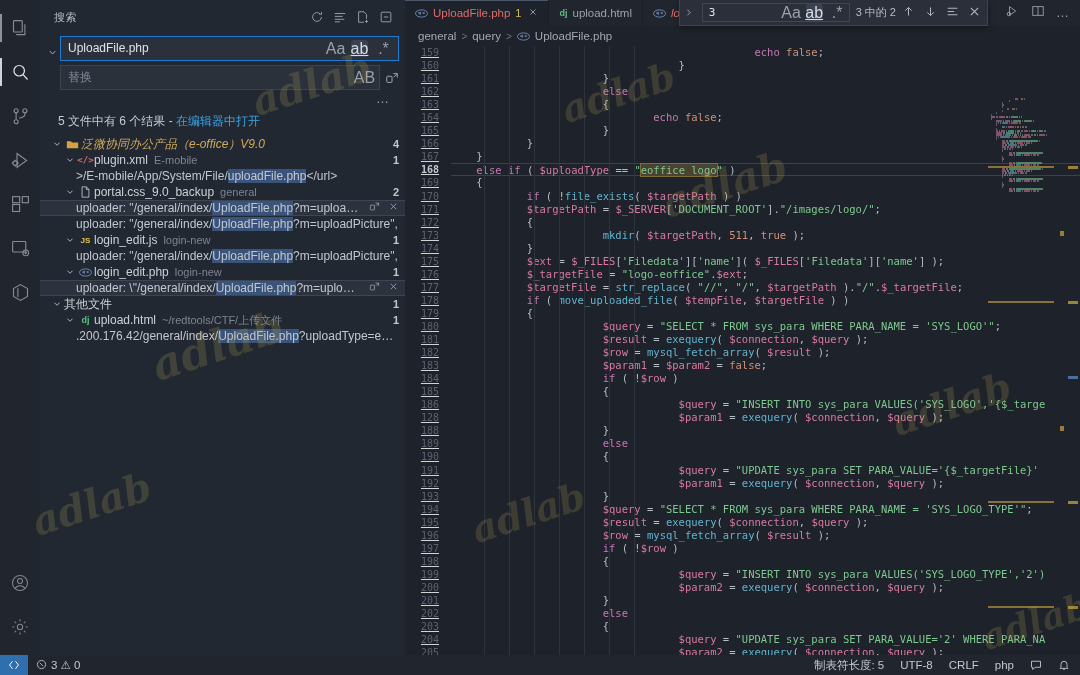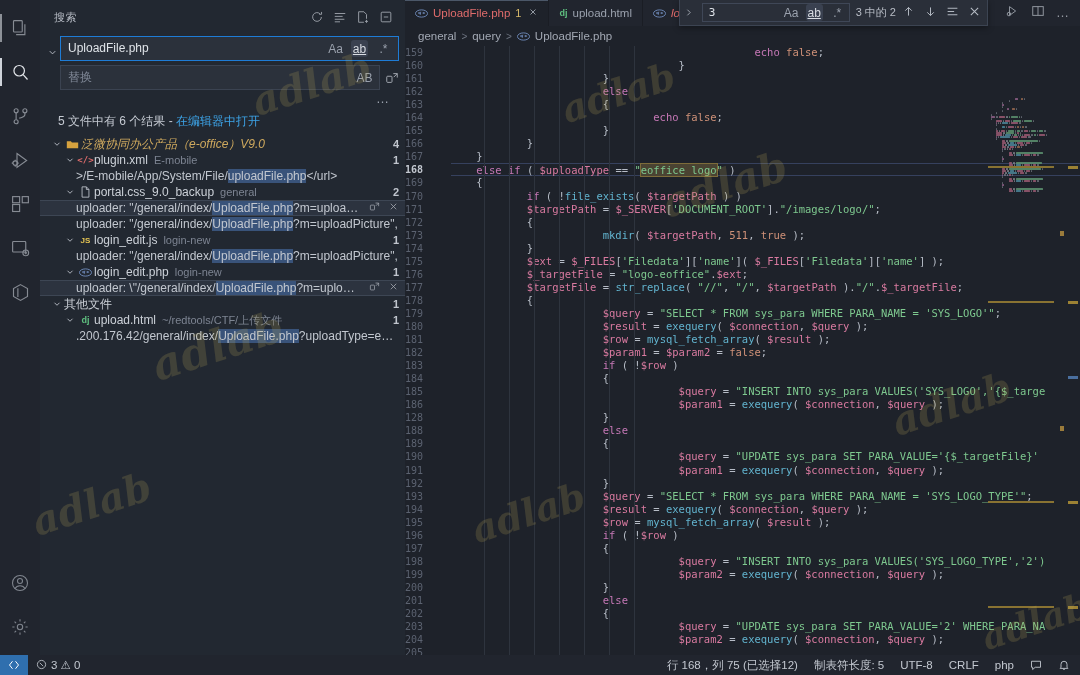--- a/index.html
+++ b/index.html
@@ -49,21 +49,21 @@
   }
   .field-box {
     flex: 1; height: 25px; background: #2b313b; border: 1px solid #3b4351;
     display: flex; align-items: center; padding: 0 4px 0 7px;
   }
   .field-box.focused { border-color: #1e7cd6; }
   .field-text { flex: 1; font-size: 12px; color: #dfe3e8; line-height: 23px; }
   .field-text.ph { color: #7f8796; }
   .field-opts { display: flex; gap: 7px; align-items: center; padding-right: 2px; }
   .opt {
-    font-size: 12px; color: #9aa1ad; width: 17px; height: 17px; display: flex;
+    font-size: 16px; color: #9aa1ad; width: 17px; height: 17px; display: flex;
     align-items: center; justify-content: center; border-radius: 3px;
   }
   .opt.on { background: #3a4150; color: #d8dce2; }
   .replace-extra { margin-left: 5px; display: flex; align-items: center; opacity: .8; }
   .more-dots { text-align: right; color: #9aa1ad; font-size: 13px; padding: 0 10px 2px 0; line-height: 10px; }
 
   .result-summary {
     font-size: 12px; color: #c5cad2; padding: 7px 0 6px 18px;
   }
   .result-summary a { color: #3da4e8; text-decoration: none; }
@@ -102,21 +102,21 @@
   .tabbar-spacer { flex: 1; }
   .tabbar-actions { display:flex; align-items:center; gap:11px; padding: 0 11px; opacity:.75; }
 
   .breadcrumb {
     height: 20px; display: flex; align-items: center; gap: 5px; padding-left: 13px;
     font-size: 11.5px; color: #a3a9b4;
   }
   .bc-sep { color: #6d7480; font-size: 10px; }
 
   .code-area { flex: 1; position: relative; overflow: hidden; display: flex; }
-  .gutter-lines { width: 46px; padding-right: 12px; flex-shrink: 0; }
+  .gutter-lines { width: 46px; text-align: right; padding-right: 12px; flex-shrink: 0; text-decoration: underline; }
   .codewrap { flex: 1; position: relative; overflow: hidden; }
   .codeline { height: 13.05px; line-height: 13.05px; white-space: pre; font-family: "DejaVu Sans Mono", "Liberation Mono", monospace; font-size: 10.5px; }
   .ln { color: #5b6270; font-size: 10px; font-family: "DejaVu Sans Mono", monospace; }
   .ln.cur { color: #c3c8d0; font-weight: bold; }
 
   
   .t-kw { color: #c678b6; }
   .t-var { color: #d97aa0; }
   .t-str { color: #7ec98f; }
   .t-fn { color: #62b4cf; }
@@ -606,20 +606,21 @@
               <div class="codeline" style="border-top: 1px solid rgb(54, 65, 94); border-bottom: 1px solid rgb(54, 65, 94); height: 13.05px;"><span class="t-plain">    </span><span class="t-kw">else if</span><span class="t-punct"> ( </span><span class="t-var">$uploadType</span><span class="t-op"> == </span><span class="t-str">"</span><span class="t-str find-match">eoffice_logo</span><span class="t-str">"</span><span class="t-punct"> )</span></div>
               <div class="codeline"><span class="t-plain">    </span><span class="t-punct">{</span></div>
               <div class="codeline"><span class="t-plain">            </span><span class="t-kw">if</span><span class="t-punct"> ( </span><span class="t-op">!</span><span class="t-fn">file_exists</span><span class="t-punct">( </span><span class="t-var">$targetPath</span><span class="t-punct"> ) )</span></div>
               <div class="codeline"><span class="t-plain">            </span><span class="t-var">$targetPath</span><span class="t-op"> = </span><span class="t-var">$_SERVER</span><span class="t-punct">[</span><span class="t-str">'DOCUMENT_ROOT'</span><span class="t-punct">].</span><span class="t-str">"/images/logo/"</span><span class="t-punct">;</span></div>
               <div class="codeline"><span class="t-plain">            </span><span class="t-punct">{</span></div>
               <div class="codeline"><span class="t-plain">                        </span><span class="t-fn">mkdir</span><span class="t-punct">( </span><span class="t-var">$targetPath</span><span class="t-punct">, </span><span class="t-num">511</span><span class="t-punct">, </span><span class="t-const">true</span><span class="t-punct"> );</span></div>
               <div class="codeline"><span class="t-plain">            </span><span class="t-punct">}</span></div>
               <div class="codeline"><span class="t-plain">            </span><span class="t-var">$ext</span><span class="t-op"> = </span><span class="t-var">$_FILES</span><span class="t-punct">[</span><span class="t-str">'Filedata'</span><span class="t-punct">][</span><span class="t-str">'name'</span><span class="t-punct">]( </span><span class="t-var">$_FILES</span><span class="t-punct">[</span><span class="t-str">'Filedata'</span><span class="t-punct">][</span><span class="t-str">'name'</span><span class="t-punct">] );</span></div>
               <div class="codeline"><span class="t-plain">            </span><span class="t-var">$_targetFile</span><span class="t-op"> = </span><span class="t-str">"logo-eoffice"</span><span class="t-punct">.</span><span class="t-var">$ext</span><span class="t-punct">;</span></div>
               <div class="codeline"><span class="t-plain">            </span><span class="t-var">$targetFile</span><span class="t-op"> = </span><span class="t-fn">str_replace</span><span class="t-punct">( </span><span class="t-str">"//"</span><span class="t-punct">, </span><span class="t-str">"/"</span><span class="t-punct">, </span><span class="t-var">$targetPath</span><span class="t-punct"> ).</span><span class="t-str">"/"</span><span class="t-punct">.</span><span class="t-var">$_targetFile</span><span class="t-punct">;</span></div>
+              <div class="codeline"><span class="t-plain">            </span><span class="t-kw">if</span><span class="t-punct"> ( </span><span class="t-fn">move_uploaded_file</span><span class="t-punct">( </span><span class="t-var">$tempFile</span><span class="t-punct">, </span><span class="t-var">$targetFile</span><span class="t-punct"> ) )</span></div>
               <div class="codeline"><span class="t-plain">            </span><span class="t-punct">{</span></div>
               <div class="codeline"><span class="t-plain">                        </span><span class="t-var">$query</span><span class="t-op"> = </span><span class="t-str">"SELECT * FROM sys_para WHERE PARA_NAME = 'SYS_LOGO'"</span><span class="t-punct">;</span></div>
               <div class="codeline"><span class="t-plain">                        </span><span class="t-var">$result</span><span class="t-op"> = </span><span class="t-fn">exequery</span><span class="t-punct">( </span><span class="t-var">$connection</span><span class="t-punct">, </span><span class="t-var">$query</span><span class="t-punct"> );</span></div>
               <div class="codeline"><span class="t-plain">                        </span><span class="t-var">$row</span><span class="t-op"> = </span><span class="t-fn">mysql_fetch_array</span><span class="t-punct">( </span><span class="t-var">$result</span><span class="t-punct"> );</span></div>
               <div class="codeline"><span class="t-plain">                        </span><span class="t-var">$param1</span><span class="t-op"> = </span><span class="t-var">$param2</span><span class="t-op"> = </span><span class="t-const">false</span><span class="t-punct">;</span></div>
               <div class="codeline"><span class="t-plain">                        </span><span class="t-kw">if</span><span class="t-punct"> ( </span><span class="t-op">!</span><span class="t-var">$row</span><span class="t-punct"> )</span></div>
               <div class="codeline"><span class="t-plain">                        </span><span class="t-punct">{</span></div>
               <div class="codeline"><span class="t-plain">                                    </span><span class="t-var">$query</span><span class="t-op"> = </span><span class="t-str">"INSERT INTO sys_para VALUES('SYS_LOGO','{$_targe</span></div>
               <div class="codeline"><span class="t-plain">                                    </span><span class="t-var">$param1</span><span class="t-op"> = </span><span class="t-fn">exequery</span><span class="t-punct">( </span><span class="t-var">$connection</span><span class="t-punct">, </span><span class="t-var">$query</span><span class="t-punct"> );</span></div>
               <div class="codeline"><span class="t-plain">                        </span><span class="t-punct">}</span></div>
@@ -1044,21 +1045,20 @@
     <div class="sb-item">
       <span>
         <svg width="11" height="11" viewBox="0 0 16 16" fill="none" stroke="#c3c8d0" stroke-width="1.2">
           <circle cx="8" cy="8" r="6"></circle>
             <path d="M5.6 5.6l4.8 4.8"></path>
           </svg></span>
       <span>3 ⚠ 0</span>
     </div>
 
     <div class="sb-right">
-      <div class="sb-item">行 168，列 75 (已选择12)</div>
       <div class="sb-item">制表符长度: 5</div>
       <div class="sb-item">UTF-8</div>
       <div class="sb-item">CRLF</div>
       <div class="sb-item">php</div>
       <div class="sb-item">
         <svg width="12" height="12" viewBox="0 0 16 16" fill="none" stroke="#c3c8d0" stroke-width="1.2">
           <path d="M2 3h12v8H7l-3.5 3V11H2z"></path>
           </svg>
       </div>
       <div class="sb-item" style="padding-right:10px">

